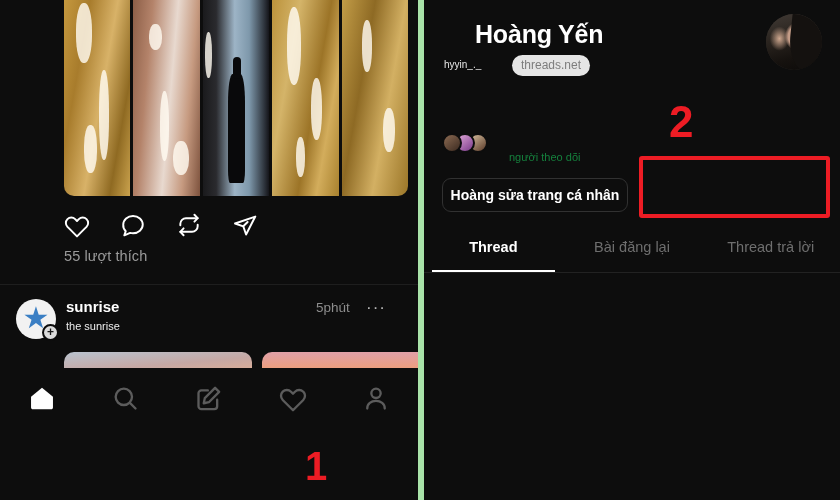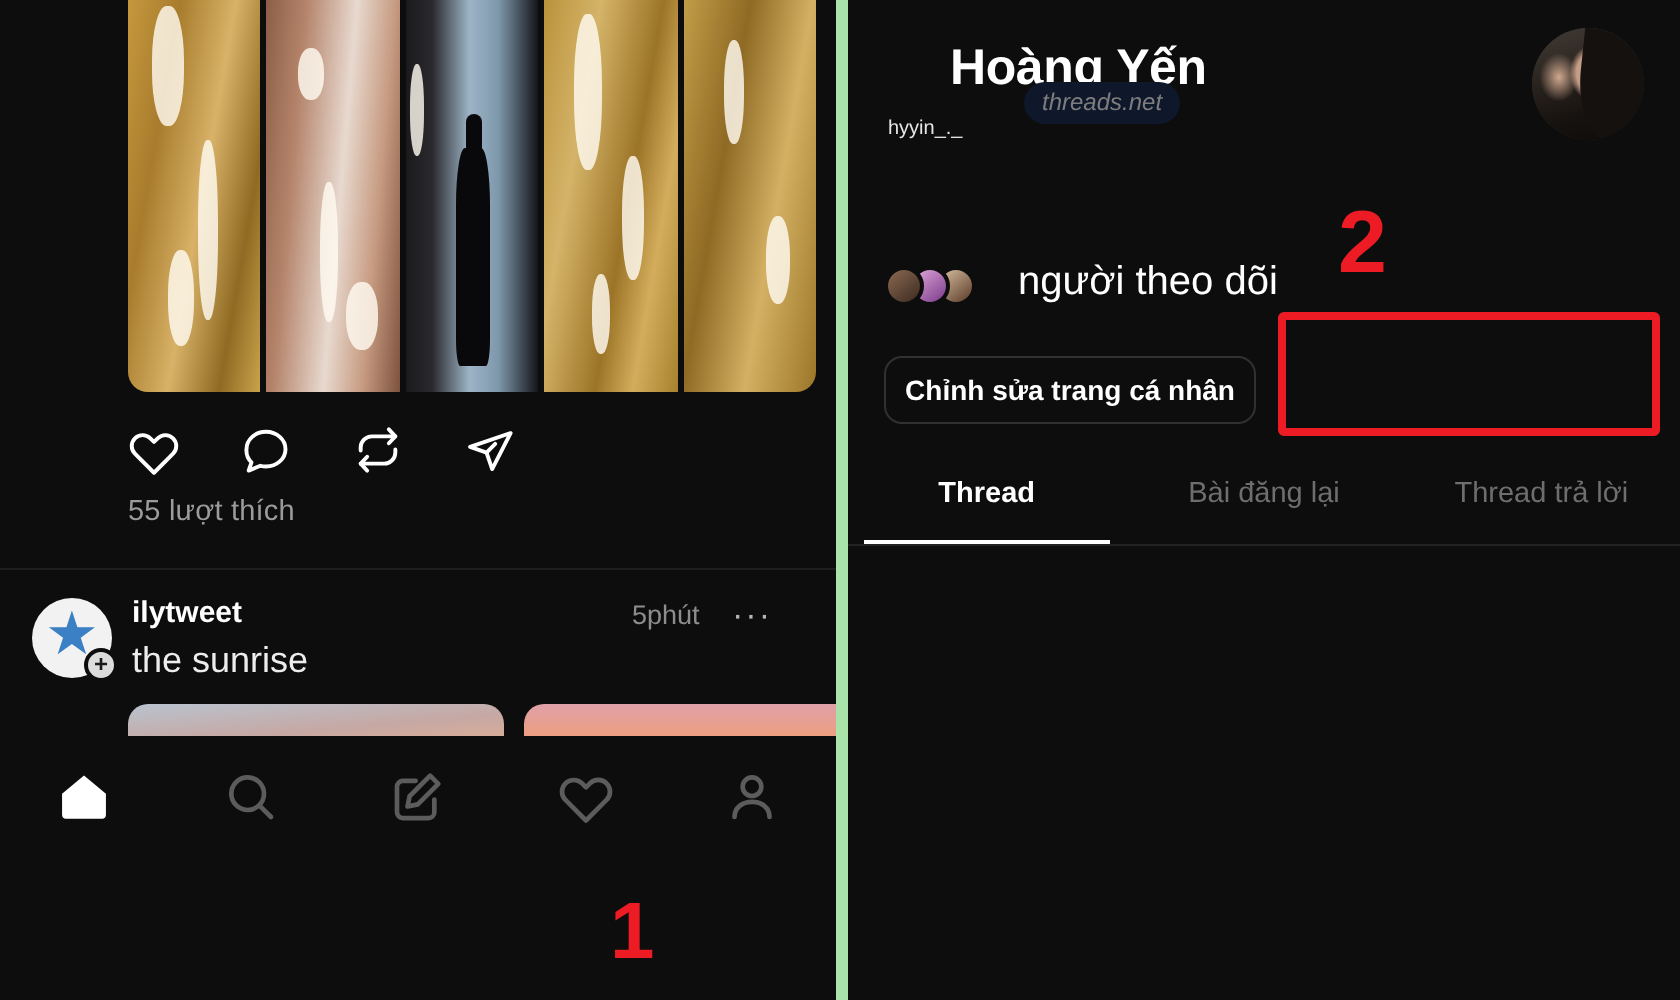--- a/index.html
+++ b/index.html
@@ -49,21 +49,21 @@
     position:absolute; left:0; top:3px; width:40px; height:40px; border-radius:50%;
     background:#f2f2f2; display:flex; align-items:center; justify-content:center;
   }
   .star-glyph { color:#3b7fc4; font-size:30px; line-height:1; margin-top:-2px; }
   .plus-badge {
     position:absolute; left:26px; top:28px; width:17px; height:17px; border-radius:50%;
     background:#dcdcdc; border:2px solid #0d0d0d; color:#1a1a1a;
     font-size:12px; line-height:13px; text-align:center; font-weight:700;
   }
   .uname { position:absolute; left:50px; top:2px; font-size:15px; font-weight:700; color:#fff; }
-  .utext { position:absolute; left:50px; top:24px; font-size:18px; color:#ededed; }
+  .utext { position:absolute; left:50px; top:24px; font-size:11px; color:#ededed; }
   .utime { position:absolute; left:300px; top:4px; font-size:13.5px; color:#8d8d8d; }
   .udots { position:absolute; left:350px; top:2px; font-size:17px; color:#b5b5b5; letter-spacing:1px; }
 
   .thumbs { position:absolute; left:64px; top:352px; display:flex; gap:10px; }
   .thumb { width:188px; height:102px; border-radius:10px; overflow:hidden; position:relative; }
   .sky1 { background:linear-gradient(175deg,#b9c3cf 0%,#c6a8a4 18%,#e9b28e 38%,#9aa0ae 58%,#d9b49b 78%,#b8bcc6 100%); }
   .sky1:after { content:""; position:absolute; inset:0;
     background:radial-gradient(ellipse 60% 22% at 28% 32%,rgba(90,95,110,.75),transparent 70%),
                radial-gradient(ellipse 45% 18% at 72% 52%,rgba(110,110,125,.7),transparent 70%),
                radial-gradient(ellipse 55% 16% at 45% 72%,rgba(235,175,140,.6),transparent 70%); }
@@ -84,39 +84,39 @@
     border:4px solid #ed1c24; border-radius:3px; z-index:25; pointer-events:none;
   }
   .num1 { position:absolute; left:305px; top:446px; font-size:40px; font-weight:700; color:#ed1c24;
           line-height:1; font-family:"Liberation Sans",sans-serif; z-index:26; }
 
   
   .right { position:absolute; left:424px; top:0; width:416px; height:500px; background:#0d0d0d; overflow:hidden; }
 
   .p-name { position:absolute; left:20px; top:20px; font-size:25px; font-weight:700; color:#fff; letter-spacing:-.2px;margin-left:31px; }
   .p-handle { position:absolute; left:20px; top:59px; font-size:10px; color:#e6e6e6; }
-  .p-badge { position:absolute; left:88px; top:41px; padding:3px 9px 4px; border-radius:11px;
-             background:#0f172a; font-size:12px; color:#7d7d7d;font-style:italic; }
+  .p-badge { position:absolute; left:88px; top:55px; padding:3px 9px 4px; border-radius:11px;
+             background:#e5e5e5; font-size:12px; color:#7d7d7d; }
   .p-avatar { position:absolute; right:18px; top:14px; width:56px; height:56px; border-radius:50%;
               overflow:hidden; background:#2a2724; }
   .p-avatar .face { position:absolute; inset:0;
     background:
       radial-gradient(ellipse 30% 34% at 56% 40%,#d7b19c 0%,#c29a85 55%,transparent 75%),
       radial-gradient(ellipse 24% 30% at 24% 44%,#cfa88f 0%,transparent 72%),
       linear-gradient(165deg,#413a35 0%,#2a241f 40%,#16120f 72%,#0c0a09 100%);
   }
   .p-avatar .hair { position:absolute; right:-4px; top:-6px; width:36px; height:64px;
     background:#14110f; border-radius:0 0 40% 55%; transform:rotate(6deg); }
 
   .foll-av { position:absolute; top:133px; width:20px; height:20px; border-radius:50%;
              border:2px solid #0d0d0d; }
   .fa1 { left:18px; background:linear-gradient(140deg,#8b6a52,#3b2a20); z-index:3; }
   .fa2 { left:31px; background:linear-gradient(140deg,#e0a8d8,#7a3a8a); z-index:2; }
   .fa3 { left:44px; background:linear-gradient(140deg,#d8c0a0,#5a3a28); z-index:1; }
-  .foll-label { position:absolute; left:85px; top:130px; font-size:20px; color:#ffffff; }
+  .foll-label { position:absolute; left:85px; top:151px; font-size:11px; color:#15803d; }
 
   .pbtn {
     position:absolute; top:178px; height:34px; border:1px solid #313131; border-radius:9px;
     background:#0d0d0d; color:#fff; font-size:14px; font-weight:700;
     display:flex; align-items:center; justify-content:center;
   }
   .pbtn-edit { left:18px; width:186px; }
   .pbtn-share { left:222px; width:186px; }
 
   .box-share {
@@ -204,21 +204,21 @@
 
     <div class="likes">55 lượt thích</div>
 
     <div class="sep"></div>
 
     <div class="post-head">
       <div class="avatar-star">
         <span class="star-glyph">★</span>
       </div>
       <div class="plus-badge">+</div>
-      <div class="uname">ilytweet</div>
+      <div class="uname">sunrise</div>
       <div class="utext">the sunrise</div>
       <div class="utime">5phút</div>
       <div class="udots">···</div>
     </div>
 
     <div class="thumbs">
       <div class="thumb sky1"></div>
       <div class="thumb sky2"></div>
     </div>
 
@@ -269,21 +269,21 @@
     <div class="p-avatar">
       <div class="face"></div>
       <div class="hair"></div>
     </div>
 
     <div class="foll-av fa1"></div>
     <div class="foll-av fa2"></div>
     <div class="foll-av fa3"></div>
     <div class="foll-label">người theo dõi</div>
 
-    <div class="pbtn pbtn-edit">Chỉnh sửa trang cá nhân</div>
+    <div class="pbtn pbtn-edit">Hoàng sửa trang cá nhân</div>
     <div class="box-share"></div>
     <div class="num2">2</div>
 
     <div class="tabs">
       <div class="tab active">Thread</div>
       <div class="tab">Bài đăng lại</div>
       <div class="tab">Thread trả lời</div>
     </div>
     <div class="tabline"></div>
 

